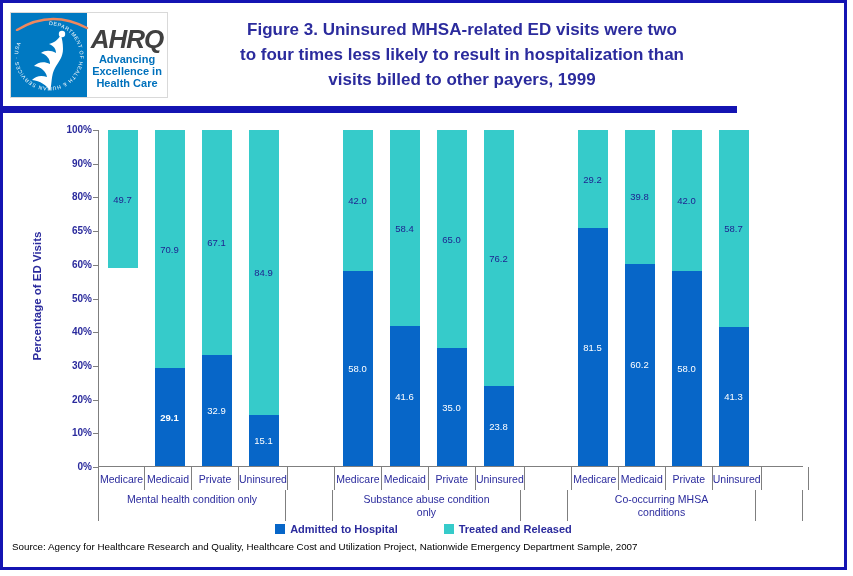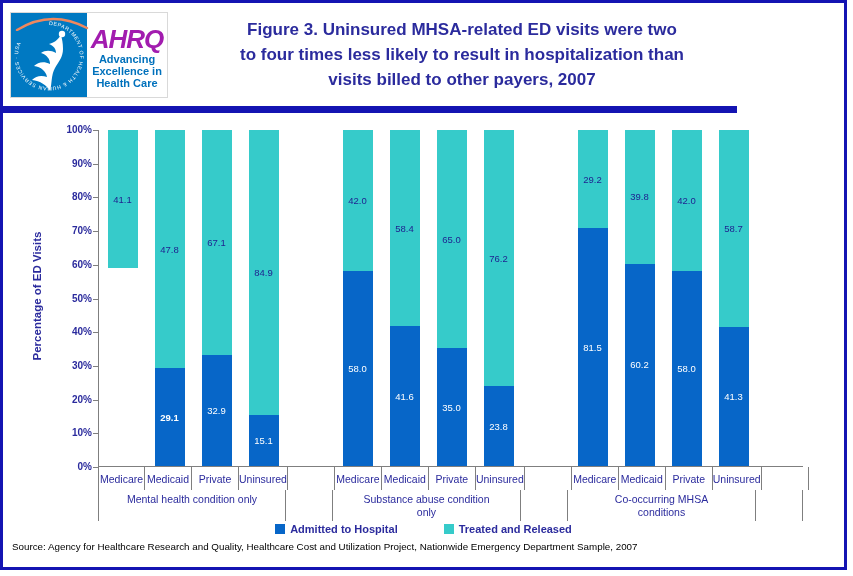--- a/index.html
+++ b/index.html
@@ -20,21 +20,21 @@
     position:relative;background:#fff;overflow:hidden;
   }
   
   #logo{
     position:absolute;left:7px;top:9px;width:158px;height:86px;
     display:flex;border:1px solid #d9d9d9;background:#fff;
   }
   #hhs-box{width:76px;height:100%;background:#0079c2;position:relative;flex:0 0 76px;}
   #ahrq-box{flex:1;display:flex;flex-direction:column;align-items:center;justify-content:center;padding-top:6px;}
   #ahrq-word{
-    font-size:26px;font-weight:bold;font-style:italic;color:#a21caf;
+    font-size:26px;font-weight:bold;font-style:italic;color:#404040;
     letter-spacing:-1px;line-height:22px;position:relative;
   }
   #ahrq-arc{position:absolute;left:2px;top:2px;}
   #tagline{color:#0071bc;font-weight:bold;font-size:11px;line-height:12px;text-align:center;margin-top:3px;}
   #title{
     position:absolute;left:459px;top:14px;transform:translateX(-50%);
     width:560px;text-align:center;color:var(--navy);
     font-size:17px;font-weight:bold;line-height:25px;
   }
   #divider{position:absolute;left:0;top:103px;width:734px;height:7px;background:var(--border-navy);}
@@ -125,62 +125,62 @@
         <div>Advancing</div>
         <div>Excellence in</div>
         <div>Health Care</div>
       </div>
     </div>
   </div>
 
   <div id="title">
     <div>Figure 3. Uninsured MHSA-related ED visits were two</div>
     <div>to four times less likely to result in hospitalization than</div>
-    <div>visits billed to other payers, 2007</div>
+    <div>visits billed to other payers, 1999</div>
   </div>
 
   <div id="divider"></div>
 
   <div id="y-axis-title">Percentage of ED Visits</div>
   <div id="yticks">
       <div class="ytick-label" style="top: 121px;">100%</div>
       <div class="ytick-mark" style="top: 127px;"></div>
       <div class="ytick-label" style="top: 154.7px;">90%</div>
       <div class="ytick-mark" style="top: 160.7px;"></div>
       <div class="ytick-label" style="top: 188.4px;">80%</div>
       <div class="ytick-mark" style="top: 194.4px;"></div>
-      <div class="ytick-label" style="top: 222.1px;">70%</div>
+      <div class="ytick-label" style="top: 222.1px;">65%</div>
       <div class="ytick-mark" style="top: 228.1px;"></div>
       <div class="ytick-label" style="top: 255.8px;">60%</div>
       <div class="ytick-mark" style="top: 261.8px;"></div>
       <div class="ytick-label" style="top: 289.5px;">50%</div>
       <div class="ytick-mark" style="top: 295.5px;"></div>
       <div class="ytick-label" style="top: 323.2px;">40%</div>
       <div class="ytick-mark" style="top: 329.2px;"></div>
       <div class="ytick-label" style="top: 356.9px;">30%</div>
       <div class="ytick-mark" style="top: 362.9px;"></div>
       <div class="ytick-label" style="top: 390.6px;">20%</div>
       <div class="ytick-mark" style="top: 396.6px;"></div>
       <div class="ytick-label" style="top: 424.3px;">10%</div>
       <div class="ytick-mark" style="top: 430.3px;"></div>
       <div class="ytick-label" style="top: 458px;">0%</div>
       <div class="ytick-mark" style="top: 464px;"></div>
     </div>
   <div id="plot">
       <div class="slot">
         <div class="bar">
           <div class="seg treated" style="height: 41.1%;">
-            <div class="val">41.1</div>
+            <div class="val">49.7</div>
           </div>
         </div>
       </div>
       <div class="slot">
         <div class="bar">
           <div class="seg treated" style="height: 70.9%;">
-            <div class="val">47.8</div>
+            <div class="val">70.9</div>
           </div>
           <div class="seg admitted" style="height: 29.1%; font-weight: bold;">
             <div class="val">29.1</div>
           </div>
         </div>
       </div>
       <div class="slot">
         <div class="bar">
           <div class="seg treated" style="height: 67.1%;">
             <div class="val">67.1</div>

